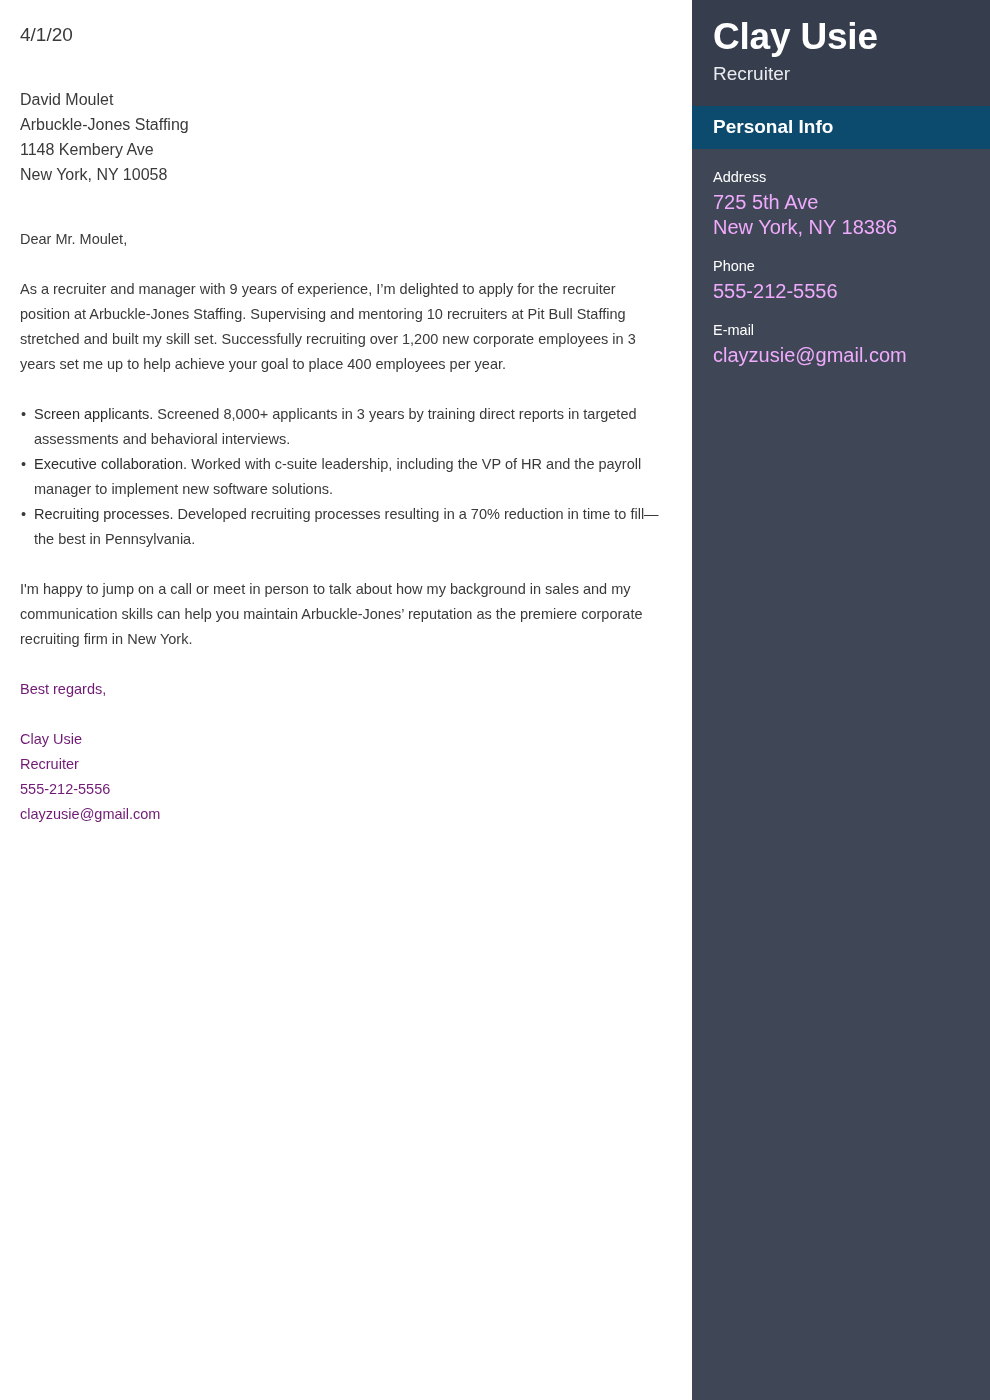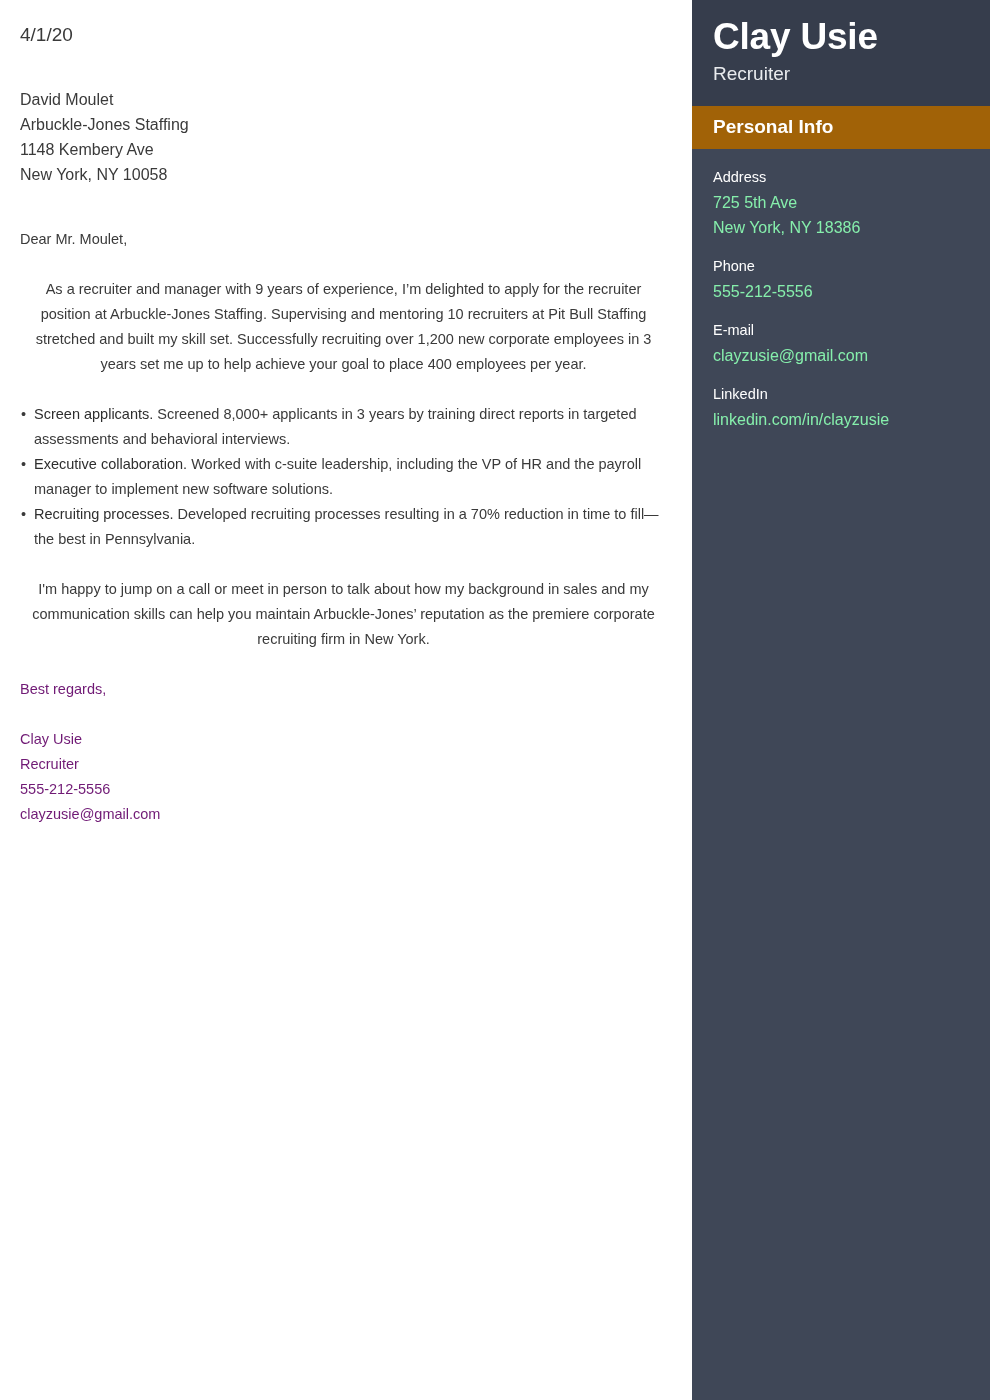--- a/index.html
+++ b/index.html
@@ -45,21 +45,21 @@
     font-size: 14.5px;
     color: #3a3a3a;
     line-height: 25px;
   }
   .para {
     font-size: 14.5px;
     color: #3a3a3a;
     line-height: 25px;
     margin: 0;
     max-width: 648px;
-    text-align: center;
+    text-align: left;
   }
   .bullets {
     list-style: none;
     margin: 0;
     padding: 0;
     max-width: 648px;
   }
   .bullets li {
     position: relative;
     padding-left: 14px;
@@ -105,42 +105,42 @@
     line-height: 46px;
     letter-spacing: -0.2px;
   }
   .sb-role {
     font-size: 19px;
     color: #e9ebee;
     line-height: 28px;
     font-weight: normal;
   }
   .sb-section-bar {
-    background: #a16207;
+    background: #0c4a6e;
     padding: 9px 0 10px 21px;
   }
   .sb-section-title {
     font-size: 19px;
     font-weight: bold;
     color: #ffffff;
     line-height: 24px;
   }
   .sb-body {
     padding: 16px 18px 0 21px;
   }
   .sb-group { margin-bottom: 14px; }
   .sb-label {
     font-size: 14.5px;
     font-weight: normal;
     color: #ffffff;
     line-height: 25px;
   }
   .sb-value {
-    font-size: 16px;
-    color: #86efac;
+    font-size: 20px;
+    color: #f0abfc;
     line-height: 25px;
   }
 </style>
 </head>
 <body>
 
 <div class="page">
 
   <div class="letter">
 
@@ -219,22 +219,18 @@
       <div class="sb-group">
         <div class="sb-label">Phone</div>
         <div class="sb-value">555-212-5556</div>
       </div>
 
       <div class="sb-group">
         <div class="sb-label">E-mail</div>
         <div class="sb-value">clayzusie@gmail.com</div>
       </div>
 
-      <div class="sb-group">
-        <div class="sb-label">LinkedIn</div>
-        <div class="sb-value">linkedin.com/in/clayzusie</div>
-      </div>
 
     </div>
 
   </div>
 
 </div>
 
 </body></html>

